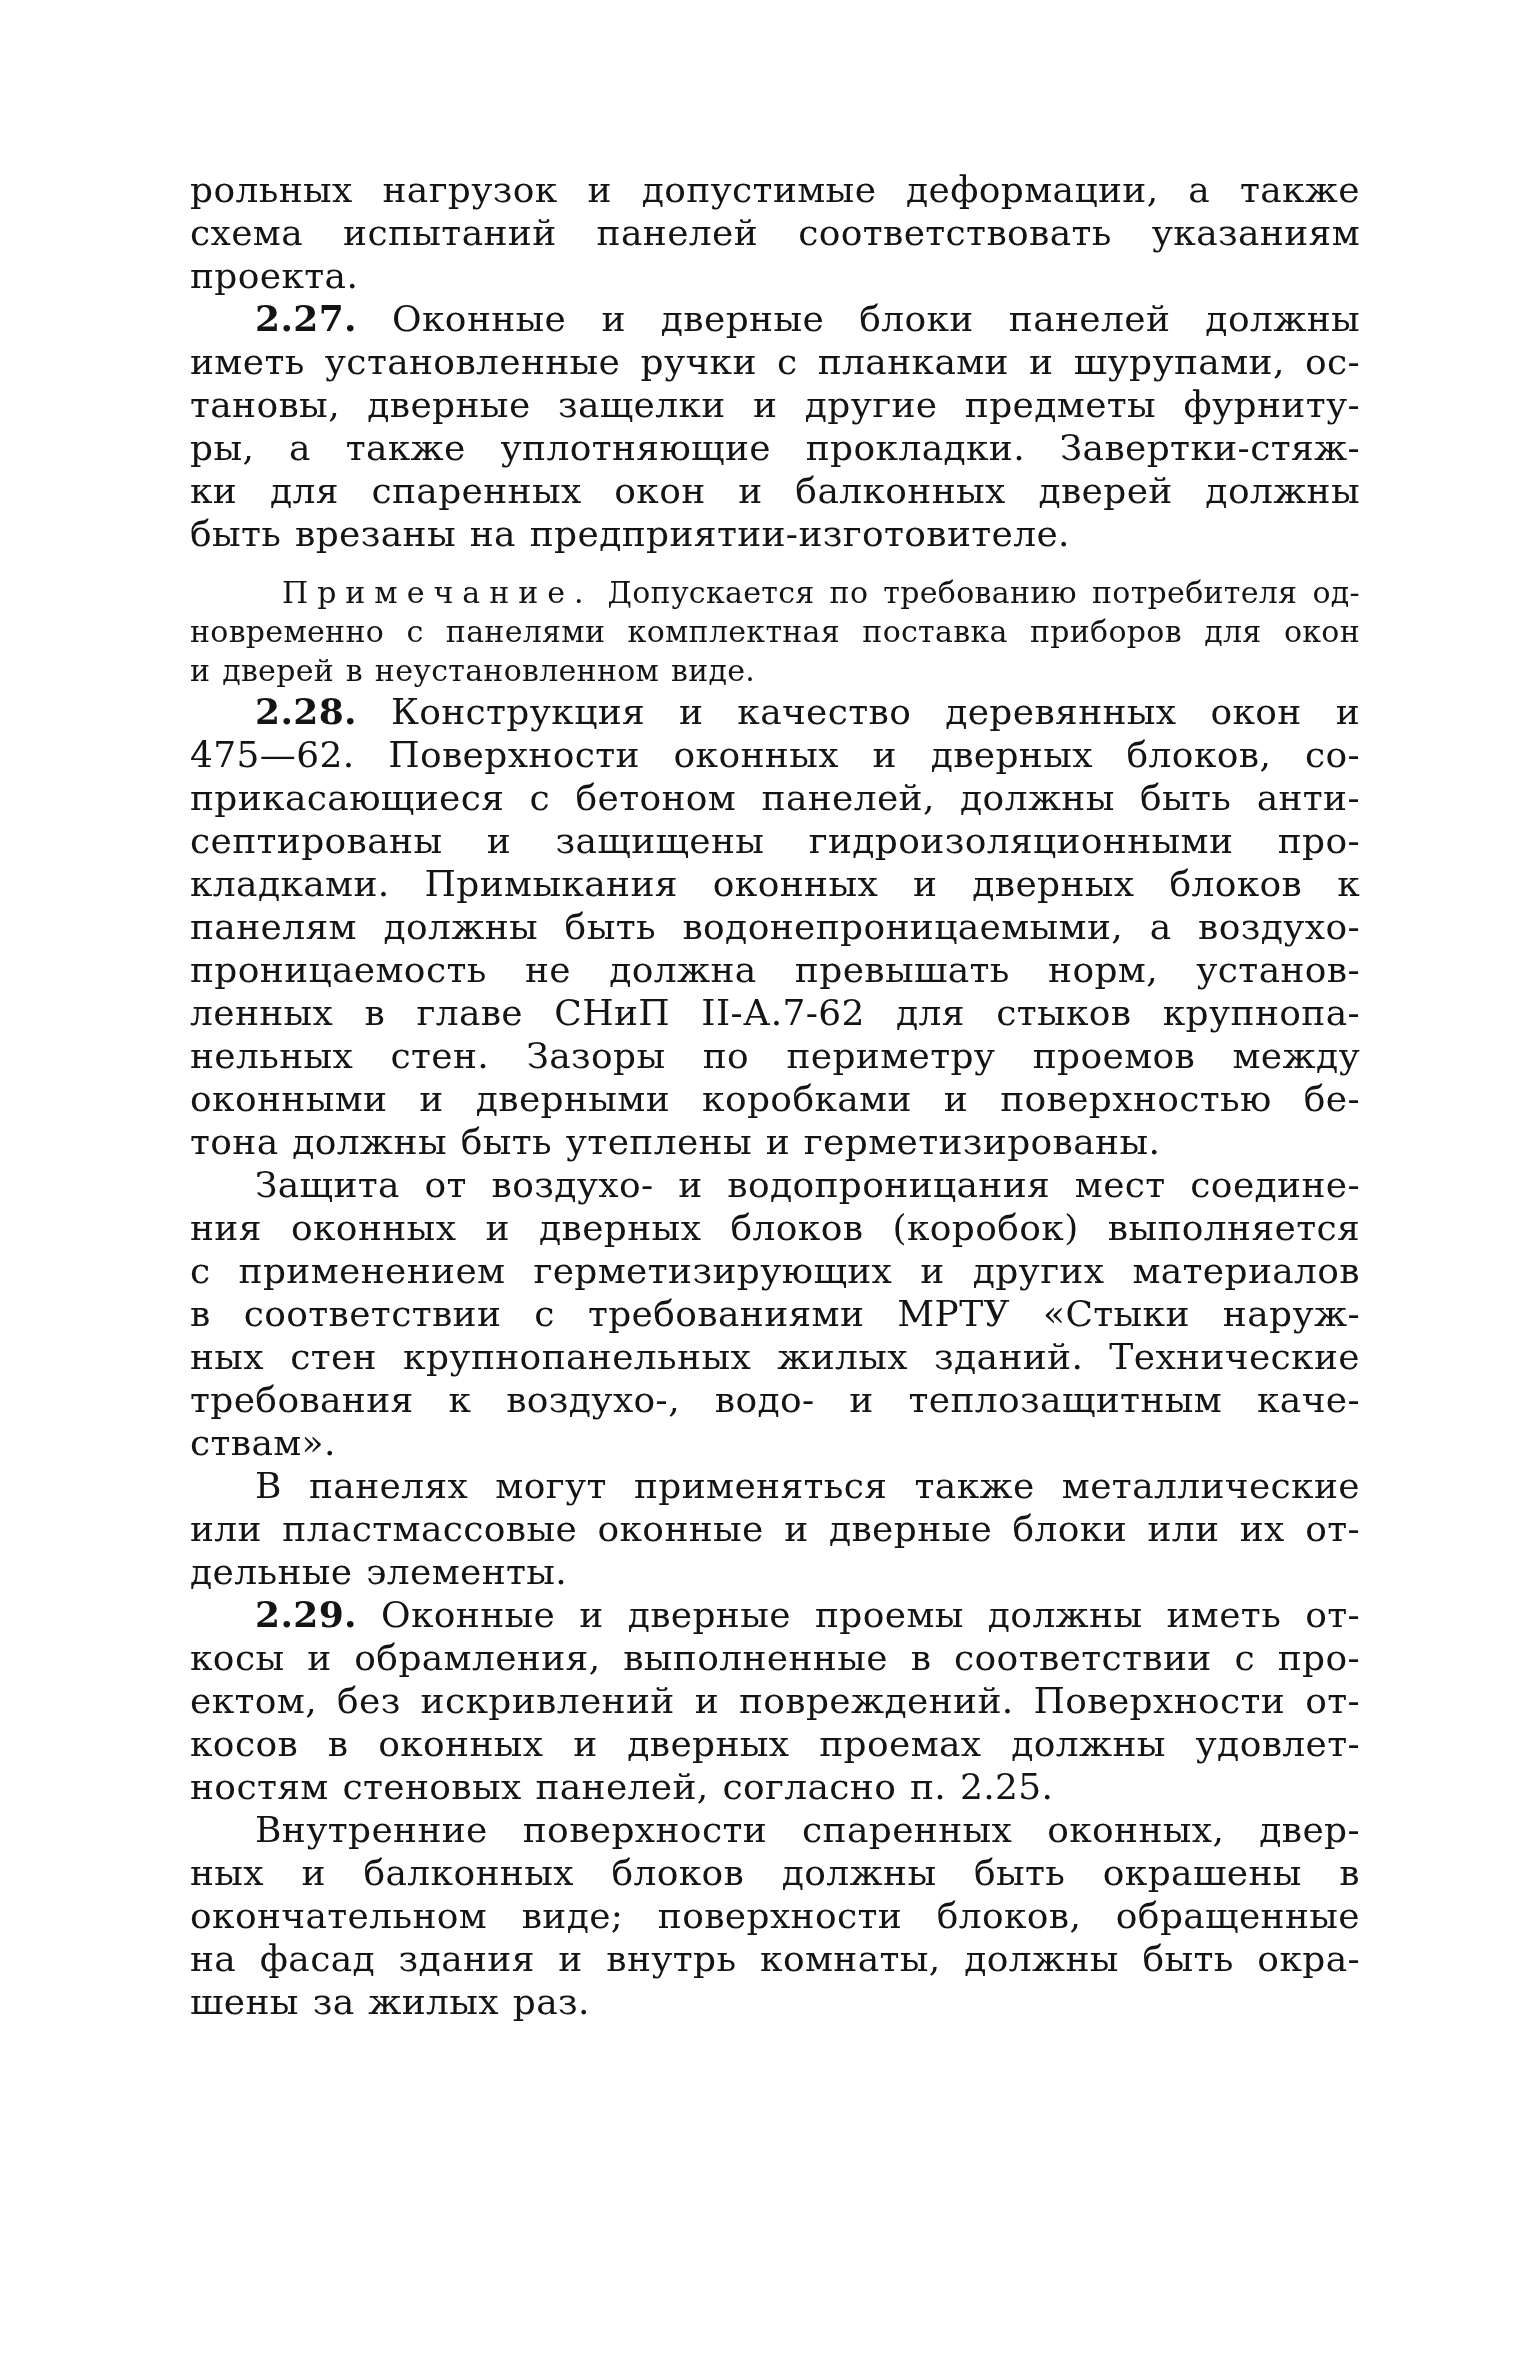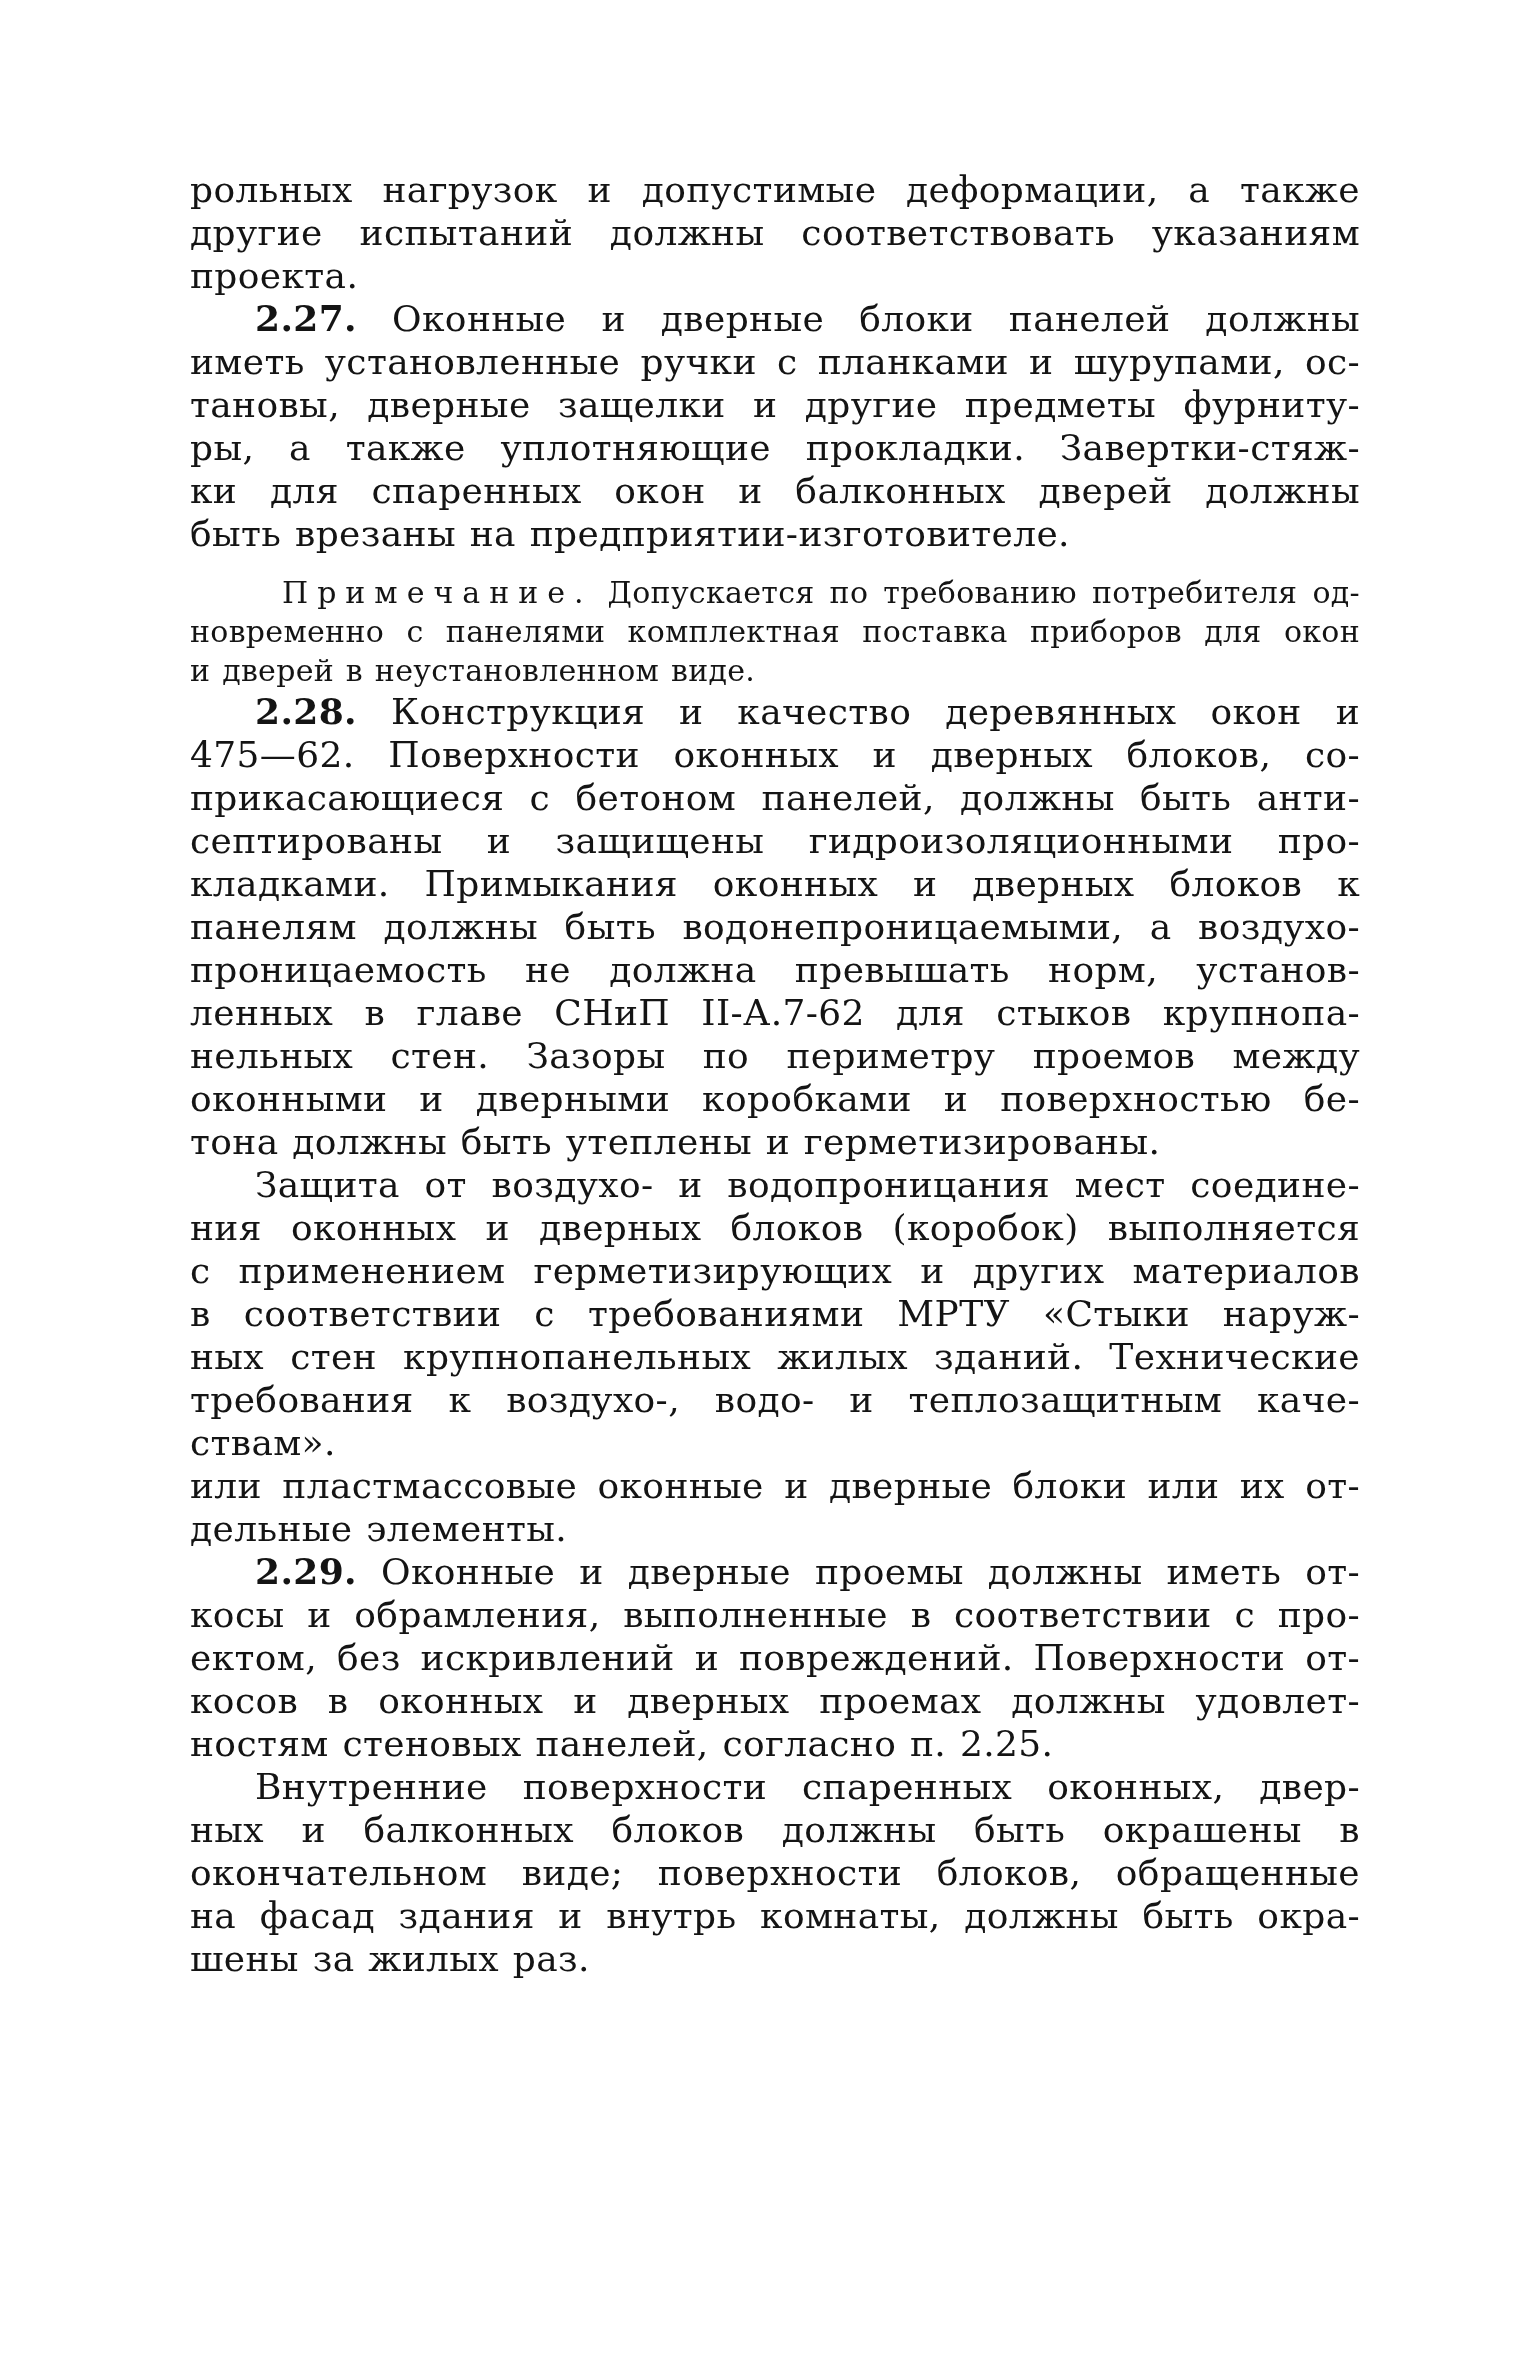--- a/index.html
+++ b/index.html
@@ -65,21 +65,21 @@
     margin-top: 16px;
   }
 </style>
 </head>
 <body>
 
 <div class="page">
   <div class="text-block">
       <div class="par body">
         <div class="line">рольных нагрузок и допустимые деформации, а также</div>
-        <div class="line">другие испытаний должны соответствовать указаниям</div>
+        <div class="line">схема испытаний панелей соответствовать указаниям</div>
         <div class="line last">проекта.</div>
       </div>
       <div class="par body">
         <div class="line indent"><span class="lead-bold">2.27.</span> Оконные и дверные блоки панелей должны</div>
         <div class="line">иметь установленные ручки с планками и шурупами, ос-</div>
         <div class="line">тановы, дверные защелки и другие предметы фурниту-</div>
         <div class="line">ры, а также уплотняющие прокладки. Завертки-стяж-</div>
         <div class="line">ки для спаренных окон и балконных дверей должны</div>
         <div class="line last">быть врезаны на предприятии-изготовителе.</div>
       </div>
@@ -104,20 +104,21 @@
       <div class="par body">
         <div class="line indent">Защита от воздухо- и водопроницания мест соедине-</div>
         <div class="line">ния оконных и дверных блоков (коробок) выполняется</div>
         <div class="line">с применением герметизирующих и других материалов</div>
         <div class="line">в соответствии с требованиями МРТУ «Стыки наруж-</div>
         <div class="line">ных стен крупнопанельных жилых зданий. Технические</div>
         <div class="line">требования к воздухо-, водо- и теплозащитным каче-</div>
         <div class="line last">ствам».</div>
       </div>
       <div class="par body">
+        <div class="line indent">В панелях могут применяться также металлические</div>
         <div class="line">или пластмассовые оконные и дверные блоки или их от-</div>
         <div class="line last">дельные элементы.</div>
       </div>
       <div class="par body">
         <div class="line indent"><span class="lead-bold">2.29.</span> Оконные и дверные проемы должны иметь от-</div>
         <div class="line">косы и обрамления, выполненные в соответствии с про-</div>
         <div class="line">ектом, без искривлений и повреждений. Поверхности от-</div>
         <div class="line">косов в оконных и дверных проемах должны удовлет-</div>
         <div class="line last">ностям стеновых панелей, согласно п. 2.25.</div>
       </div>

